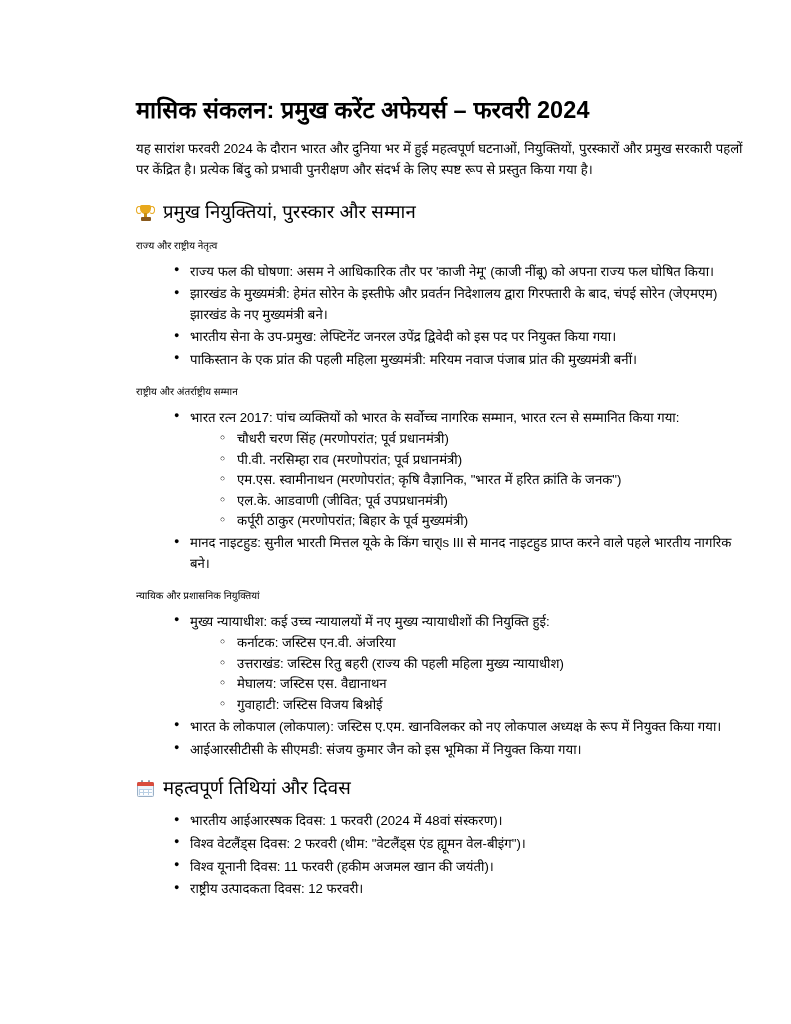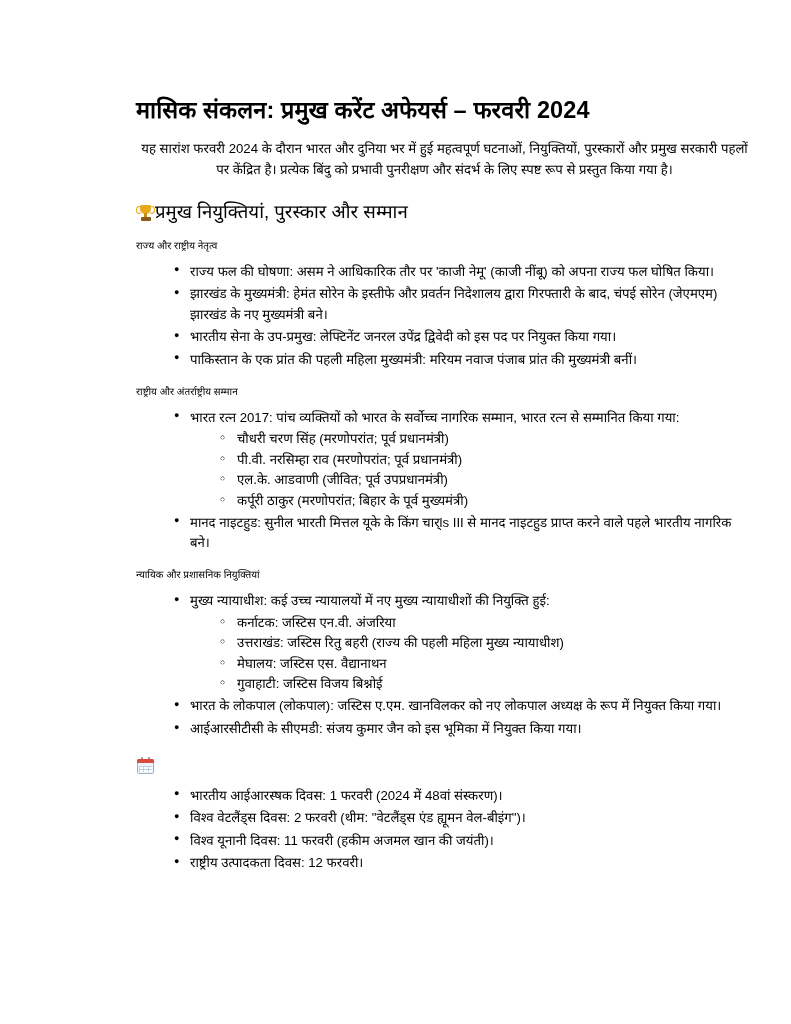--- a/index.html
+++ b/index.html
@@ -34,32 +34,33 @@
     margin: 0 0 13px 0;
     letter-spacing: 0.1px;
   }
 
   
   .intro {
     font-family: "Liberation Sans", "DejaVu Sans", sans-serif;
     font-size: 13.2px;
     line-height: 1.62;
     margin: 0 0 20px 0;
-    text-align: center;
+    text-align: left;
   }
 
   
   .section-heading {
     font-family: "Liberation Sans", "DejaVu Sans", sans-serif;
     font-size: 18.6px;
     font-weight: normal;
     line-height: 1.3;
     margin: 16px 0 11px 0;
     display: flex;
     align-items: center;
+    gap: 8px;
   }
   .section-heading .emoji-ico {
     display: inline-block;
     flex: 0 0 auto;
     position: relative;
     width: 19px;
     height: 19px;
     top: 1px;
   }
 
@@ -227,20 +228,21 @@
   </ul>
 
   <h3 class="sub-heading">राष्ट्रीय और अंतर्राष्ट्रीय सम्मान</h3>
 
   <ul class="level1">
     <li>
       <span class="lbl">भारत रत्न 2017</span><span>: पांच व्यक्तियों को भारत के सर्वोच्च नागरिक सम्मान, भारत रत्न से सम्मानित किया गया:</span>
       <ul class="level2">
         <li>चौधरी चरण सिंह (मरणोपरांत; पूर्व प्रधानमंत्री)</li>
         <li>पी.वी. नरसिम्हा राव (मरणोपरांत; पूर्व प्रधानमंत्री)</li>
+        <li>एम.एस. स्वामीनाथन (मरणोपरांत; कृषि वैज्ञानिक, "भारत में हरित क्रांति के जनक")</li>
         <li>एल.के. आडवाणी (जीवित; पूर्व उपप्रधानमंत्री)</li>
         <li>कर्पूरी ठाकुर (मरणोपरांत; बिहार के पूर्व मुख्यमंत्री)</li>
       </ul>
     </li>
     <li>
       <span class="lbl">मानद नाइटहुड</span><span>: सुनील भारती मित्तल यूके के किंग चार्ls III से मानद नाइटहुड प्राप्त करने वाले पहले भारतीय नागरिक बने।</span>
     </li>
   </ul>
 
   <h3 class="sub-heading">न्यायिक और प्रशासनिक नियुक्तियां</h3>
@@ -264,20 +266,21 @@
   </ul>
 
   <h2 class="section-heading">
     <span class="emoji-ico calendar">
       <span class="ring-l"></span>
         <span class="ring-r"></span>
       <span class="cal-body"></span>
         <span class="cal-top"></span>
         <span class="cal-grid"></span>
     </span>
+    <span>महत्वपूर्ण तिथियां और दिवस</span>
   </h2>
 
   <ul class="level1">
     <li>
       <span class="lbl">भारतीय आईआरस्षक दिवस</span><span>: 1 फरवरी (2024 में 48वां संस्करण)।</span>
     </li>
     <li>
       <span class="lbl">विश्व वेटलैंड्स दिवस</span><span>: 2 फरवरी (थीम: "वेटलैंड्स एंड ह्यूमन वेल-बीइंग")।</span>
     </li>
     <li>

